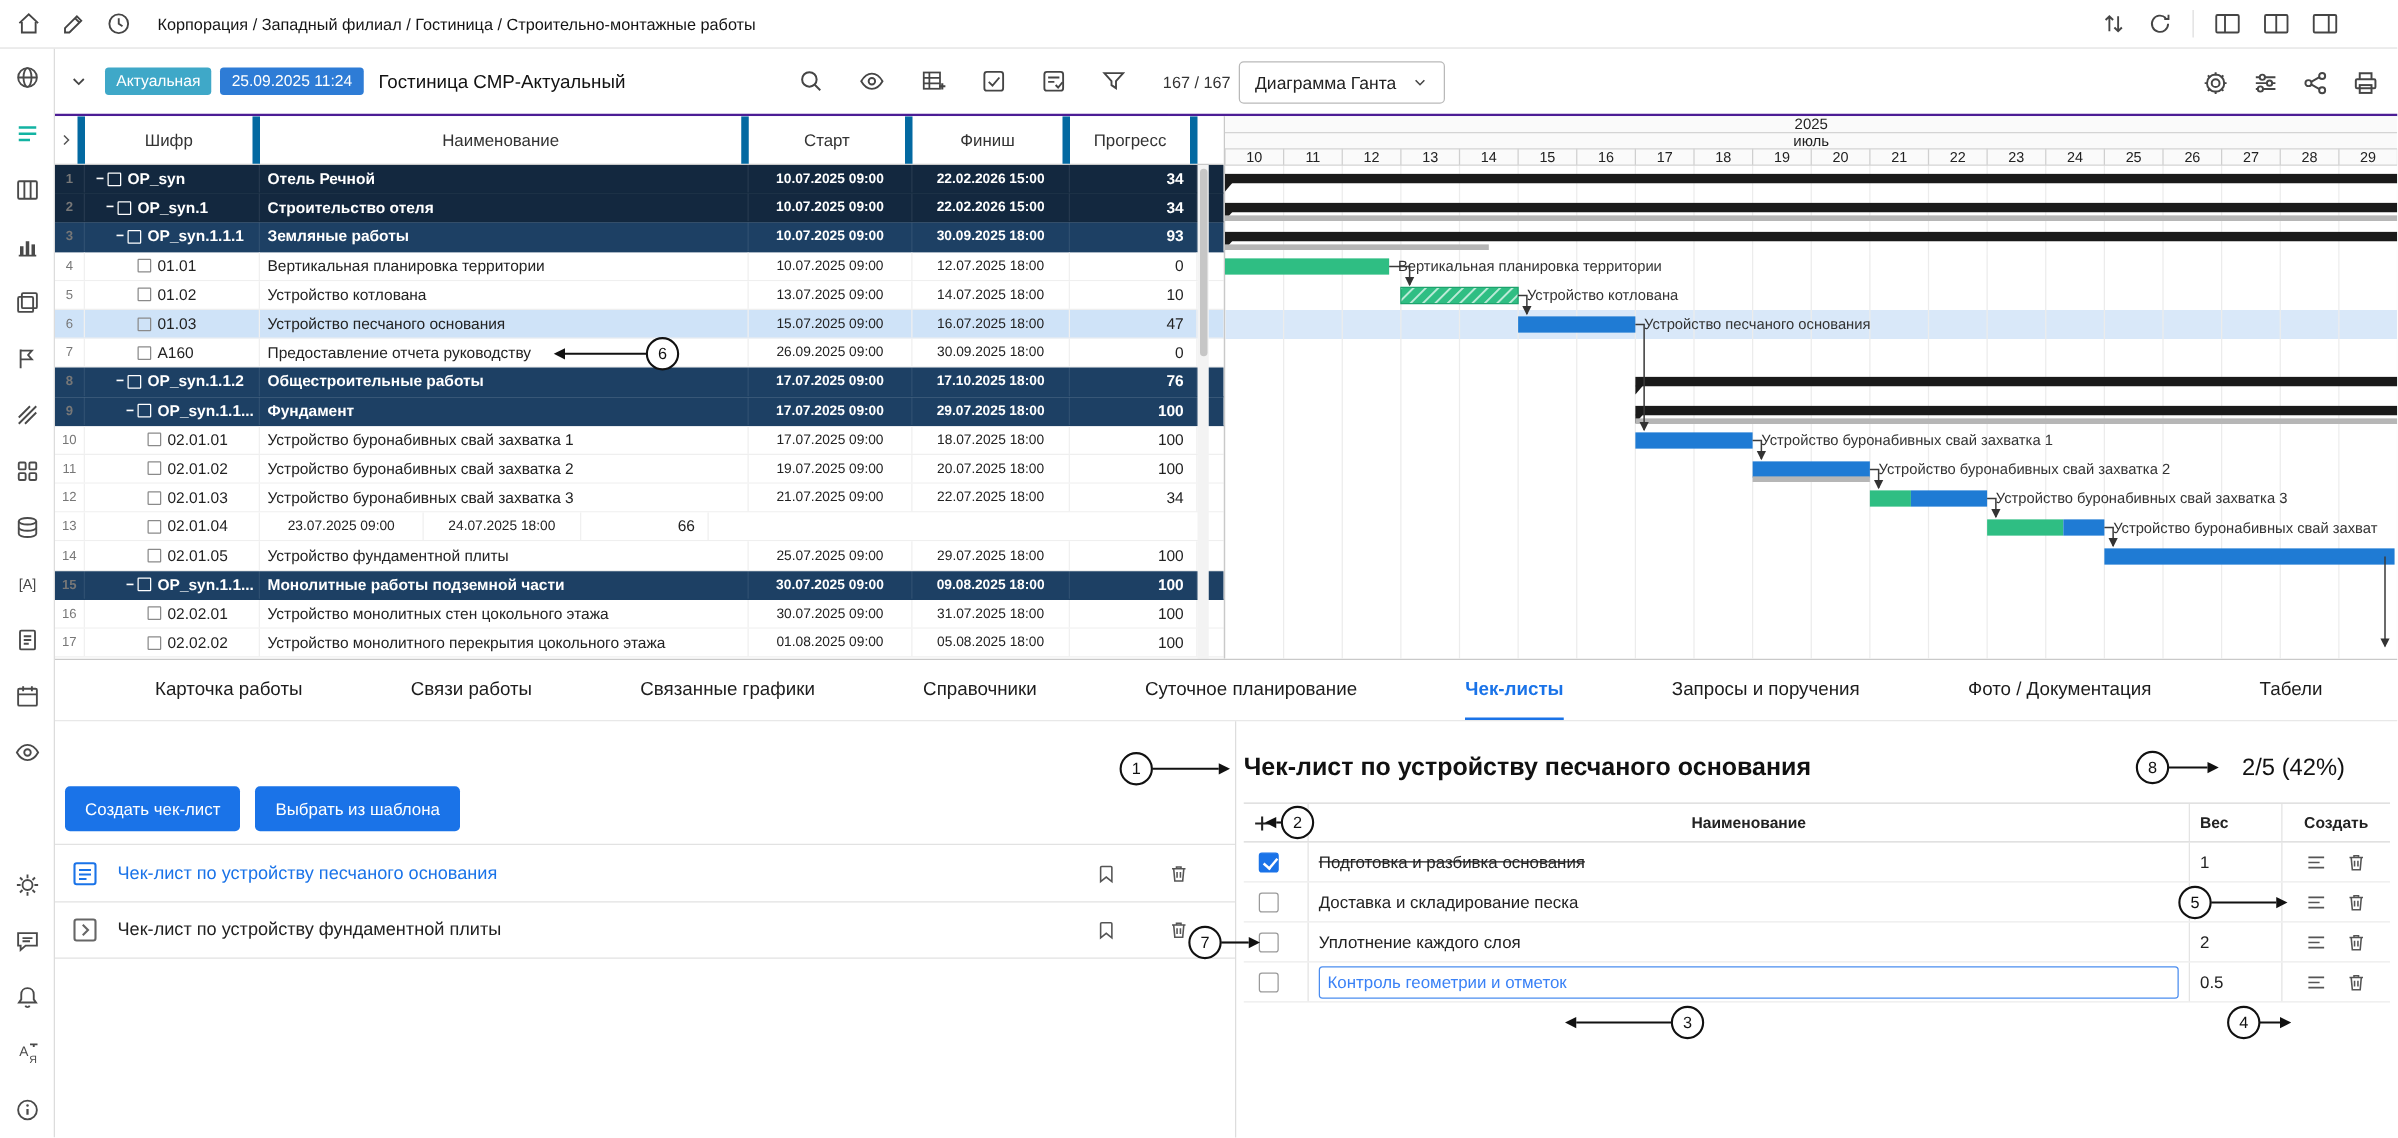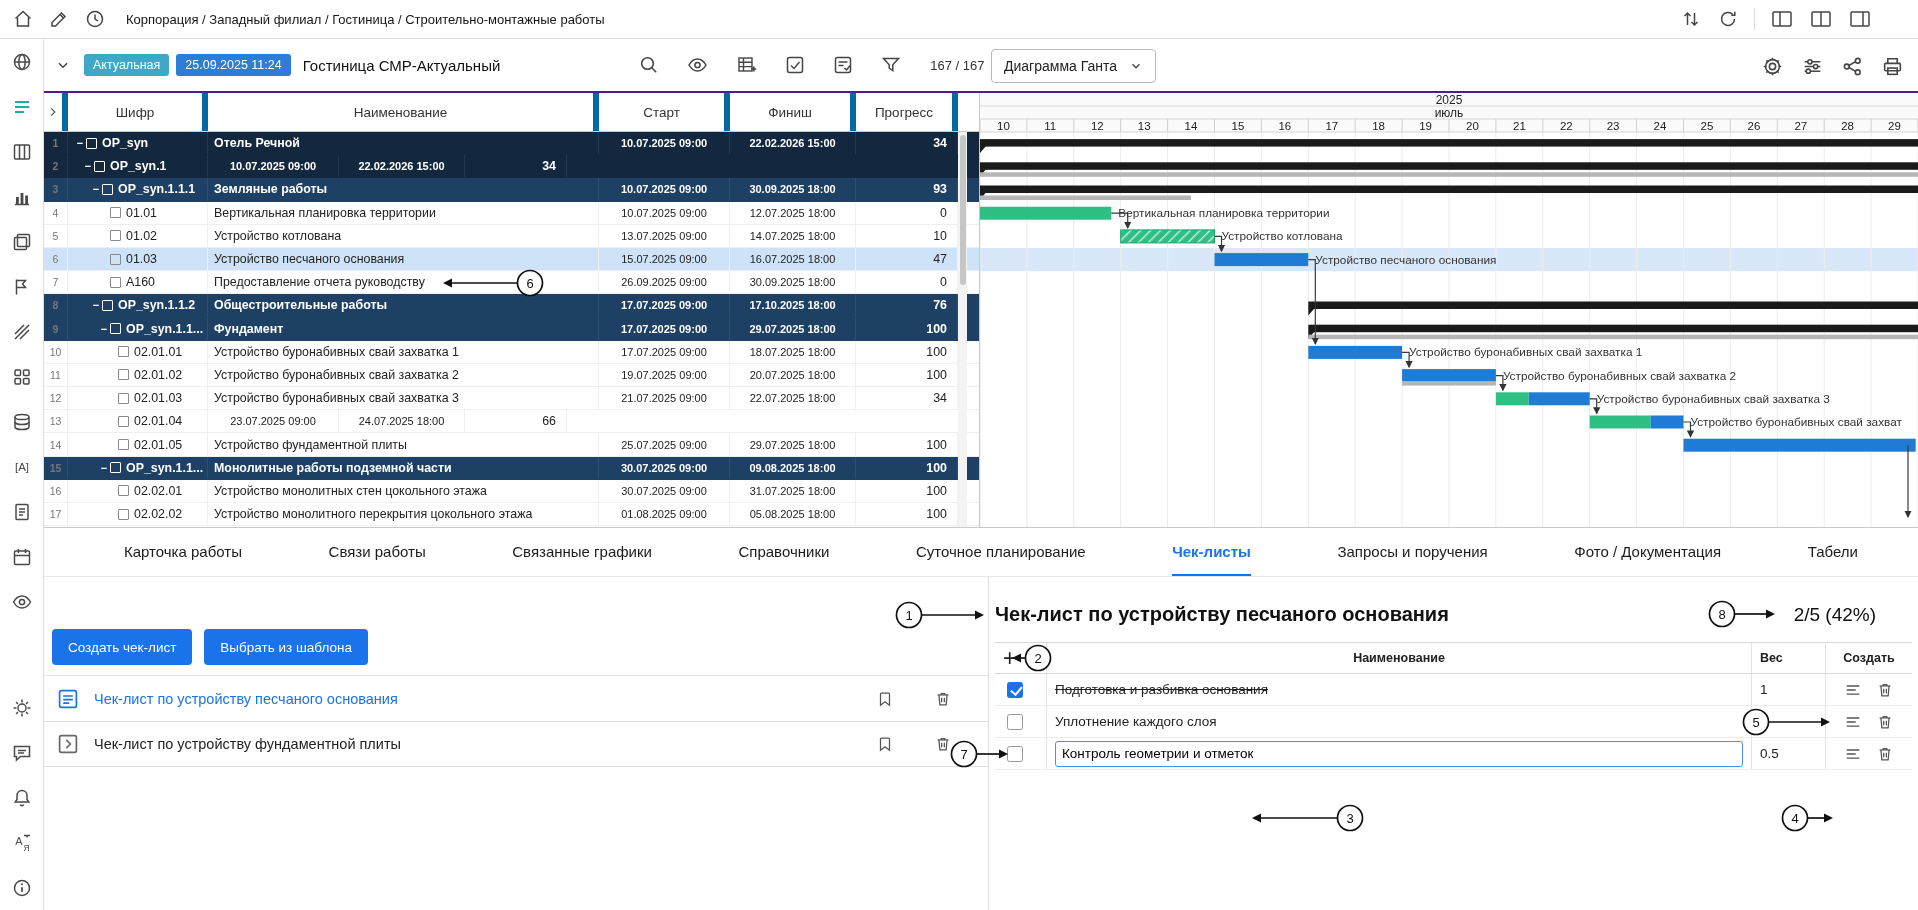--- a/index.html
+++ b/index.html
@@ -87,21 +87,21 @@
 .clc.ac{width:86px;justify-content:center;gap:14px;border-right:none}
 .cl-h .clc.nm{justify-content:center;padding-left:0}
 .plus{font-size:23px;font-weight:400;color:#222;margin-left:8px;cursor:pointer;line-height:1}
 .cbox{width:16px;height:16px;border:1.5px solid #9a9a9a;border-radius:2.5px;margin-left:12px;
       background:#fff;position:relative;cursor:pointer;flex:none}
 .cbox.on{background:#1a73e8;border-color:#1a73e8}
 .cbox.on::after{content:"";position:absolute;left:4.5px;top:1px;width:4.5px;height:9px;
       border:solid #fff;border-width:0 2px 2px 0;transform:rotate(40deg)}
 .done{text-decoration:line-through}
 .cl-input{width:calc(100% - 8px);height:26px;border:1.5px solid #4b8df0;border-radius:3px;
-      font:13.5px "Liberation Sans",sans-serif;padding-left:6px;outline:none;color:#000000}
+      font:13.5px "Liberation Sans",sans-serif;padding-left:6px;outline:none;color:#3b82f6}
 .ric{display:flex;cursor:pointer}
 #ann-overlay{position:absolute;left:0;top:0;width:1918px;height:910px;pointer-events:none;z-index:60}
 </style>
 </head>
 <body>
 
 <header class="topbar">
   <div class="tb-left">
     <span class="icon-btn">
       <svg width="22" height="22" viewBox="0 0 22 22" fill="none" stroke="currentColor" stroke-width="1.5">
@@ -403,20 +403,21 @@
           <div class="wc prog w-prog">34</div>
         </div>
         <div class="wbs-row summary dark">
           <div class="wc num w-num">2</div>
           <div class="wc code w-code">
             <span style="display:inline-block;width:12px"></span>
             <span class="tgl">−</span>
             <span class="cbx"></span>
             <span>OP_syn.1</span>
           </div>
+          <div class="wc name w-name">Строительство отеля</div>
           <div class="wc start w-start">10.07.2025 09:00</div>
           <div class="wc fin w-fin">22.02.2026 15:00</div>
           <div class="wc prog w-prog">34</div>
         </div>
         <div class="wbs-row summary mid">
           <div class="wc num w-num">3</div>
           <div class="wc code w-code">
             <span style="display:inline-block;width:20px"></span>
             <span class="tgl">−</span>
             <span class="cbx"></span>
@@ -800,20 +801,44 @@
                     <path d="M8.5 8.5 v5 M11.5 8.5 v5"></path>
                   </svg>
                 </span>
               </div>
             </div>
             <div class="cl-row">
               <div class="clc cb">
                 <span class="cbox"></span>
               </div>
               <div class="clc nm">
+                <span class="">Доставка и складирование песка</span>
+              </div>
+              <div class="clc wt">1</div>
+              <div class="clc ac">
+                <span class="ric">
+                  <svg width="18" height="18" viewBox="0 0 20 20" fill="none" stroke="#555" stroke-width="1.5">
+                    <path d="M3 5.5 h14 M3 10 h10 M3 14.5 h14"></path>
+                  </svg>
+                </span>
+                <span class="ric">
+                  <svg width="18" height="18" viewBox="0 0 20 20" fill="none" stroke="#555" stroke-width="1.4">
+                    <path d="M4 5.5 h12"></path>
+                    <path d="M8 5.5 V4 h4 v1.5"></path>
+                    <path d="M5.5 5.5 l1 11 h7 l1-11"></path>
+                    <path d="M8.5 8.5 v5 M11.5 8.5 v5"></path>
+                  </svg>
+                </span>
+              </div>
+            </div>
+            <div class="cl-row">
+              <div class="clc cb">
+                <span class="cbox"></span>
+              </div>
+              <div class="clc nm">
                 <span class="">Уплотнение каждого слоя</span>
               </div>
               <div class="clc wt">2</div>
               <div class="clc ac">
                 <span class="ric">
                   <svg width="18" height="18" viewBox="0 0 20 20" fill="none" stroke="#555" stroke-width="1.5">
                     <path d="M3 5.5 h14 M3 10 h10 M3 14.5 h14"></path>
                   </svg>
                 </span>
                 <span class="ric">

